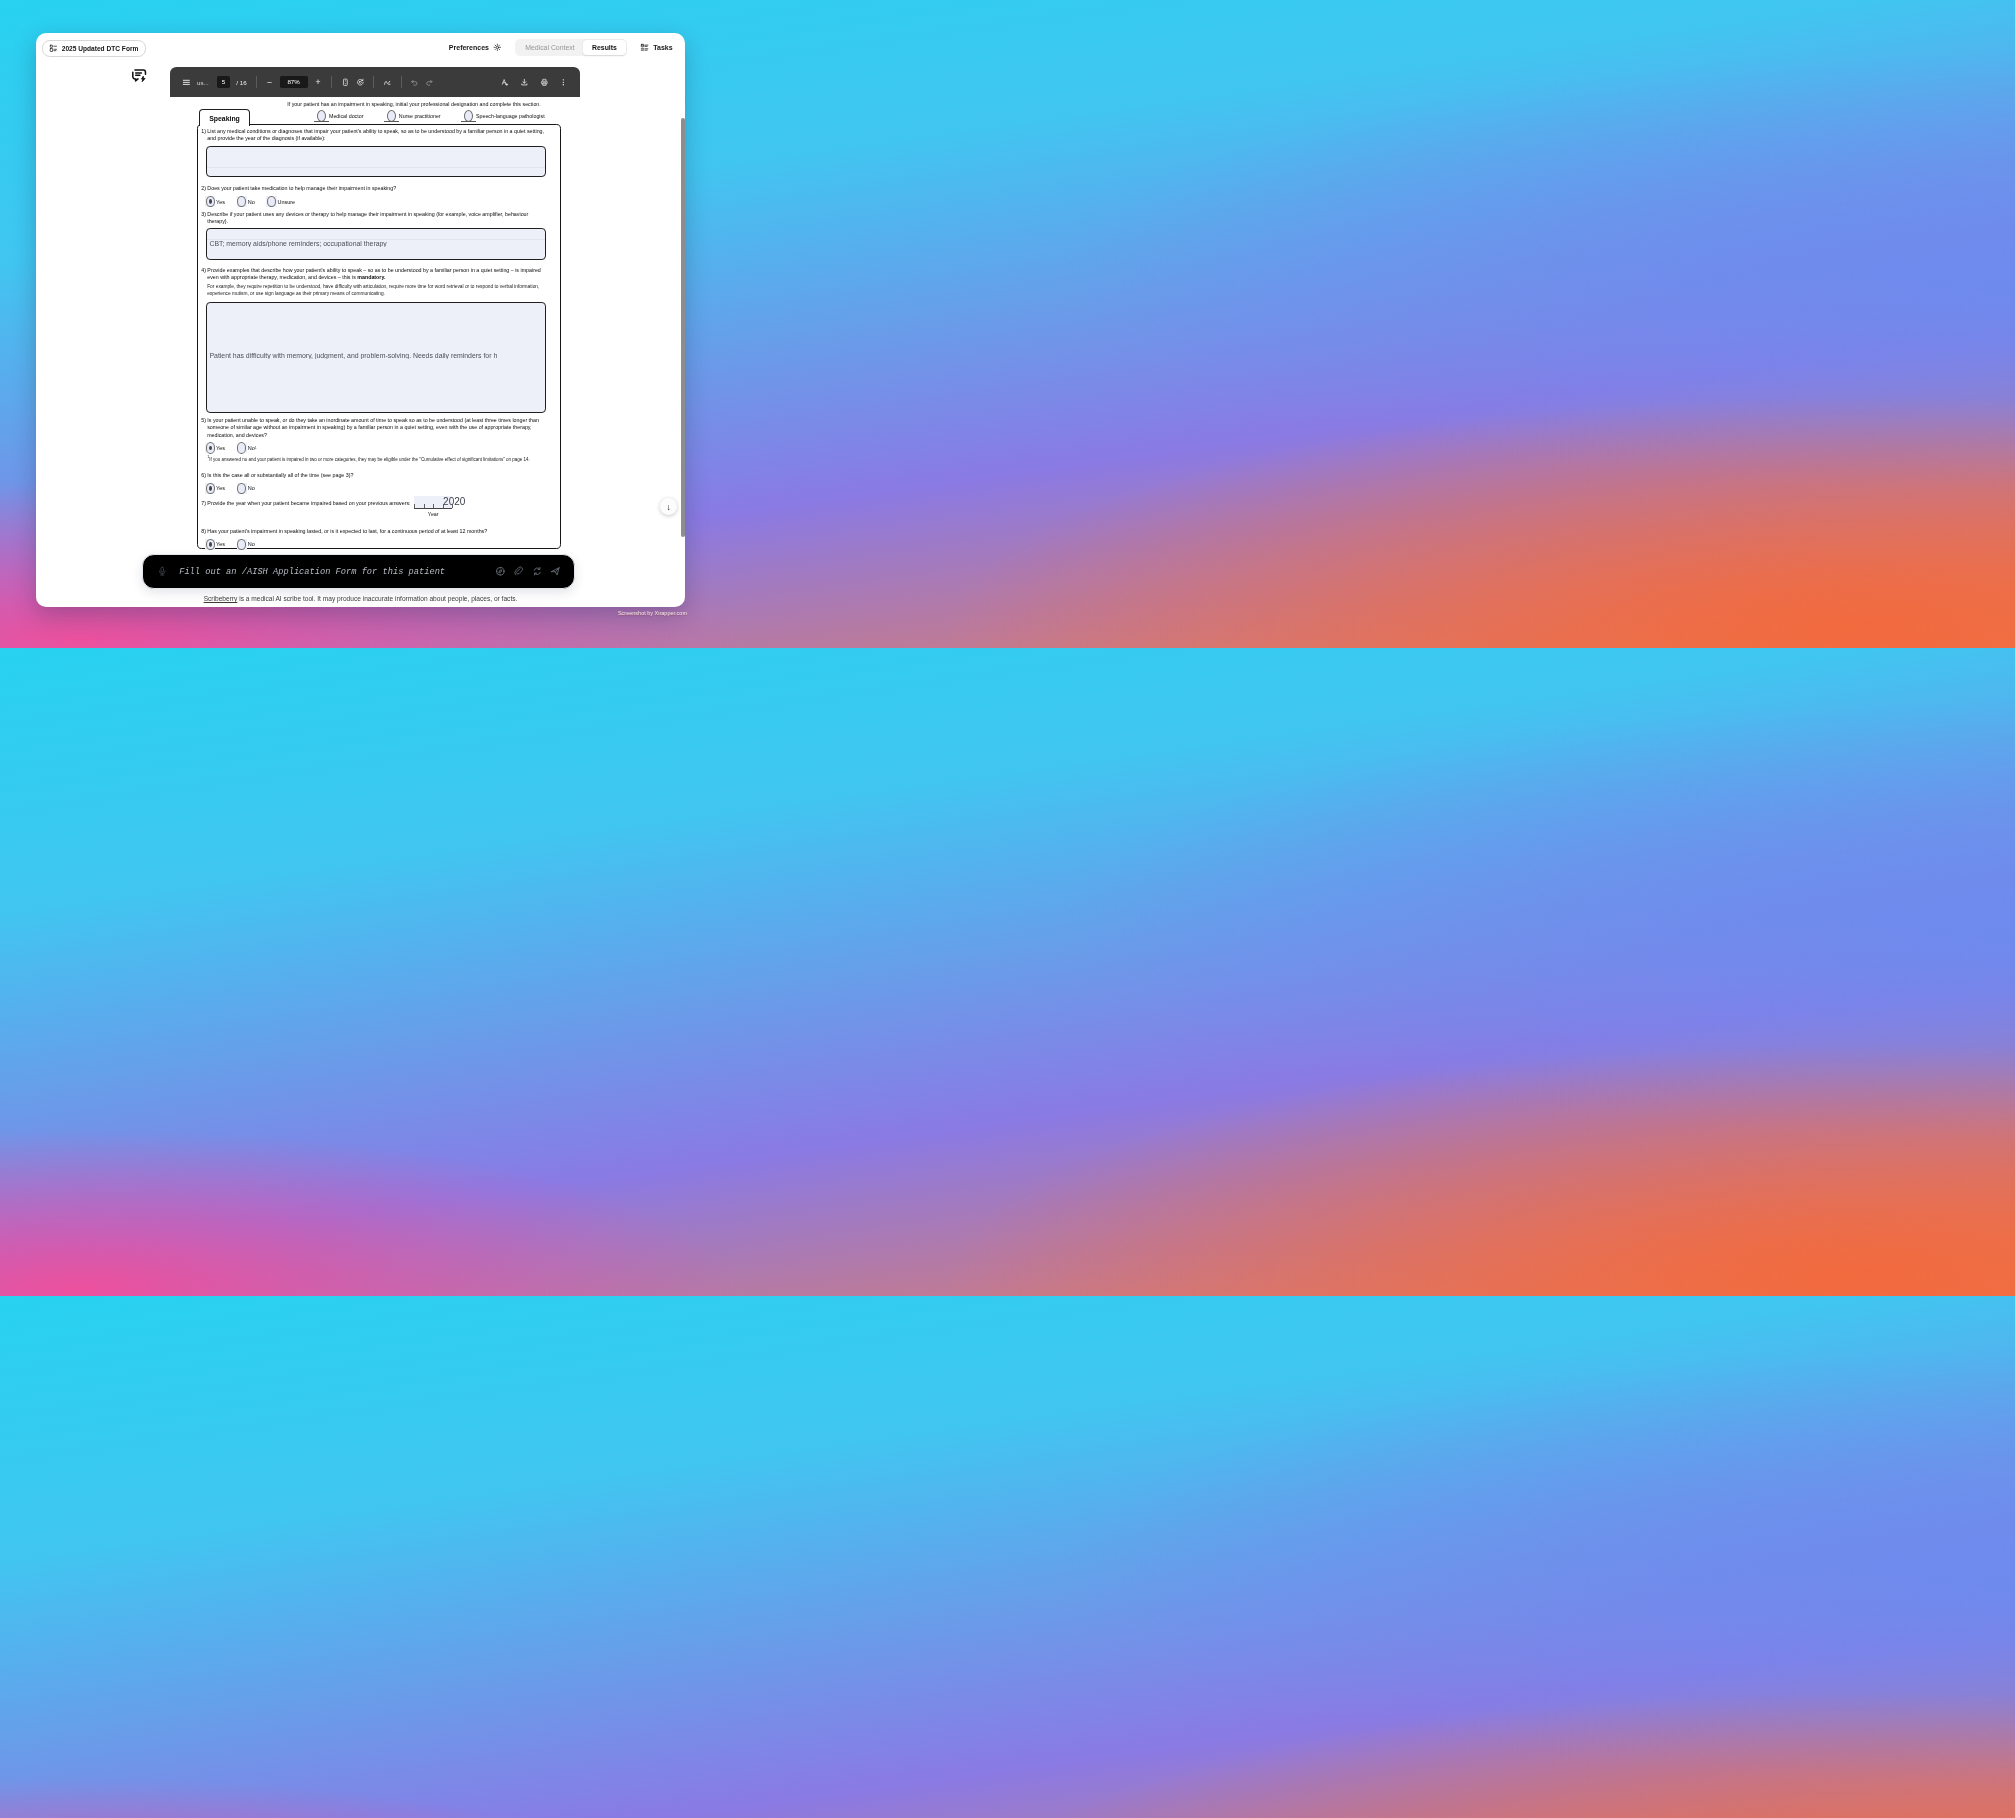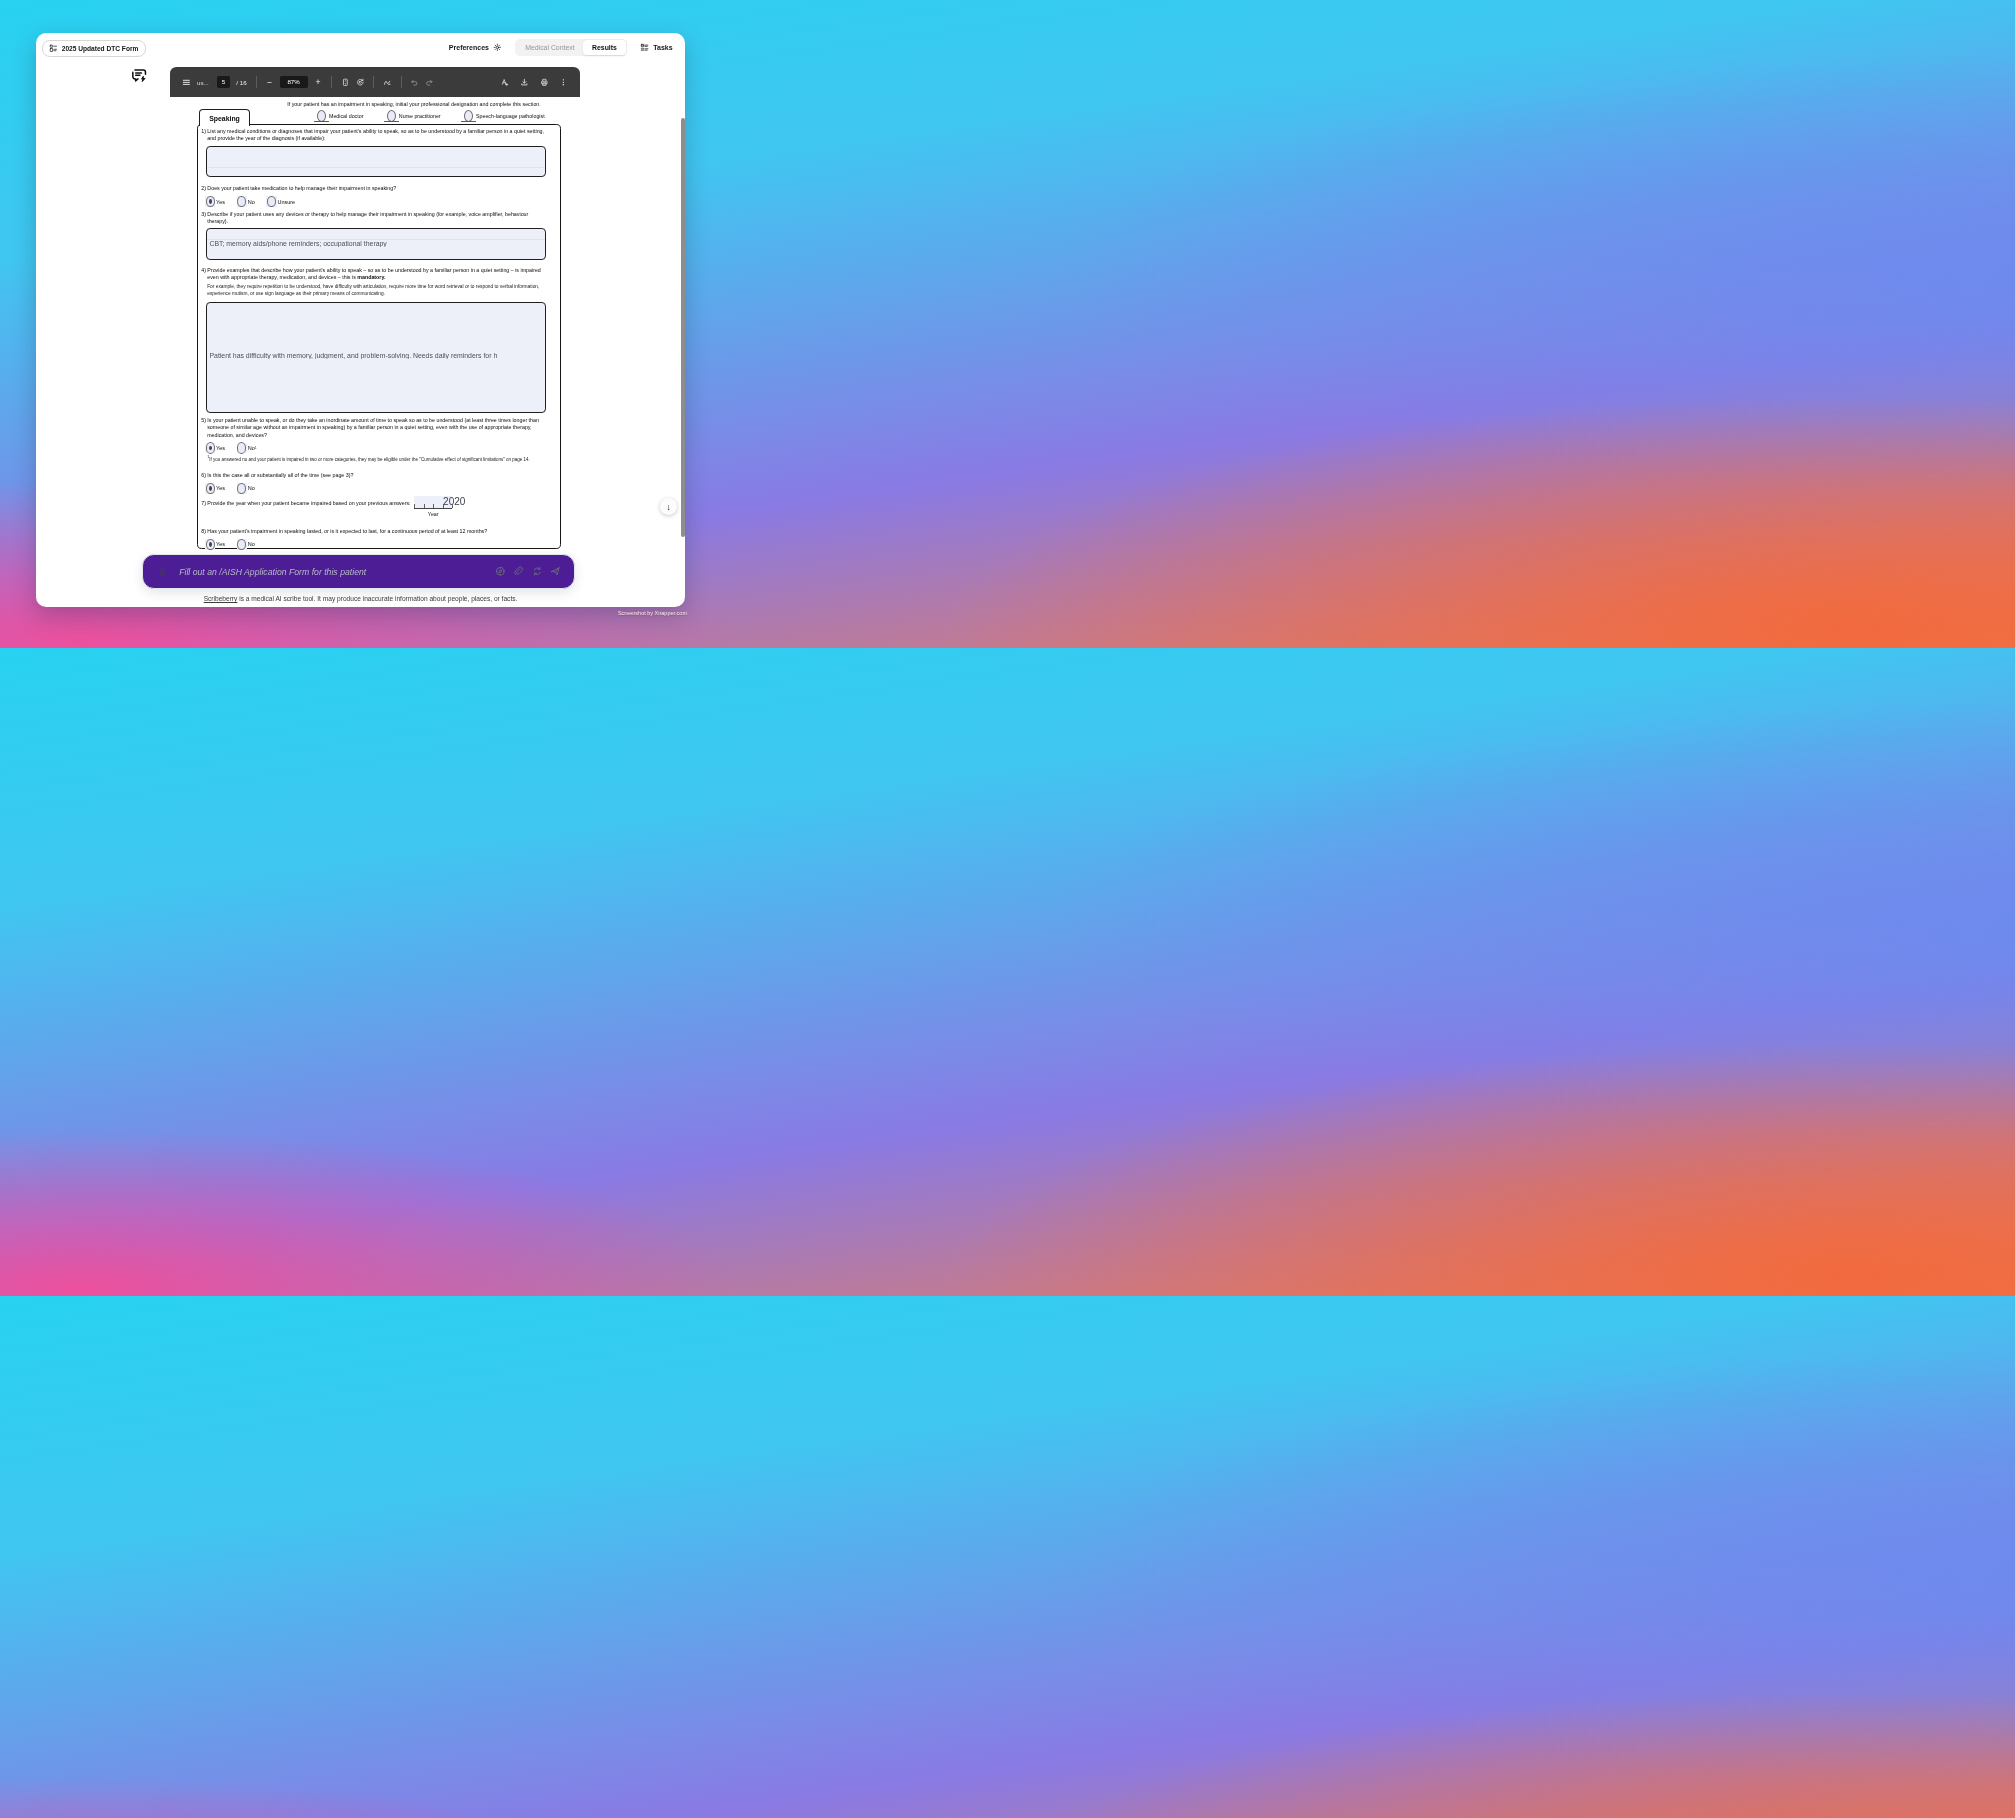--- a/index.html
+++ b/index.html
@@ -67,23 +67,23 @@
   .desig-row .radio::after{content:'';position:absolute;left:-3.7px;right:-3.7px;bottom:-0.9px;height:1.1px;background:#5a5a5a;}
   .desig-row .rlabel{font-size:5.3px;margin-left:2.7px;}
   .radiorow{display:flex;align-items:center;}
   .yearcol{display:inline-flex;flex-direction:column;align-items:center;flex:none;}
   .yearfield{position:relative;display:block;width:38px;height:12.4px;background:#edeff9;border-bottom:1.1px solid #454545;}
   .yearfield .tick{position:absolute;bottom:0;width:0.7px;height:4.1px;background:#5f5f5f;}
   .tick.t0{left:0}.tick.t1{left:25%}.tick.t2{left:50%}.tick.t3{left:75%}.tick.t4{right:0}
   .yf-value{position:absolute;left:0.9px;top:0.5px;font-size:10px;color:#3d414b;margin-left:28px;}
   .yearlabel{font-size:5.3px;color:#111;margin-top:1.4px;}
   
-  .chatbar{position:absolute;left:106px;top:521px;width:433px;height:35px;background:#4c1d95;border-radius:12px;
+  .chatbar{position:absolute;left:106px;top:521px;width:433px;height:35px;background:#000000;border-radius:12px;
         border:0.5px solid #e2e5ea;box-shadow:0 3.7px 11px rgba(35,45,70,.12);display:flex;align-items:center;
-        padding:0 13.7px;box-sizing:border-box;z-index:6;}
+        padding:0 13.7px;box-sizing:border-box;z-index:6;font-family:Liberation Mono, monospace;}
   .mic{width:10.5px;height:10.5px;color:#3d4149;flex:none;cursor:pointer;}
   .placeholder{flex:1;margin-left:12px;font-size:8.7px;font-style:italic;color:#b7bbc3;white-space:nowrap;overflow:hidden;cursor:text;}
   .chat-icons{display:flex;align-items:center;gap:7.8px;}
   .chat-icons .ci{width:10.5px;height:10.5px;color:#6b7079;cursor:pointer;}
   
   .disclaimer{position:absolute;left:0;width:100%;top:562px;text-align:center;font-size:6.6px;color:#3c3c3c;z-index:5;}
   .disclaimer .link{text-decoration:underline;cursor:pointer;}
   .down-btn{position:absolute;left:624px;top:465px;width:17.4px;height:17.4px;border-radius:50%;background:#fcfcfc;
         box-shadow:0 0.9px 4.6px rgba(0,0,0,.22);display:flex;align-items:center;justify-content:center;
         font-size:8.7px;color:#111;cursor:pointer;z-index:7;border:none;}

